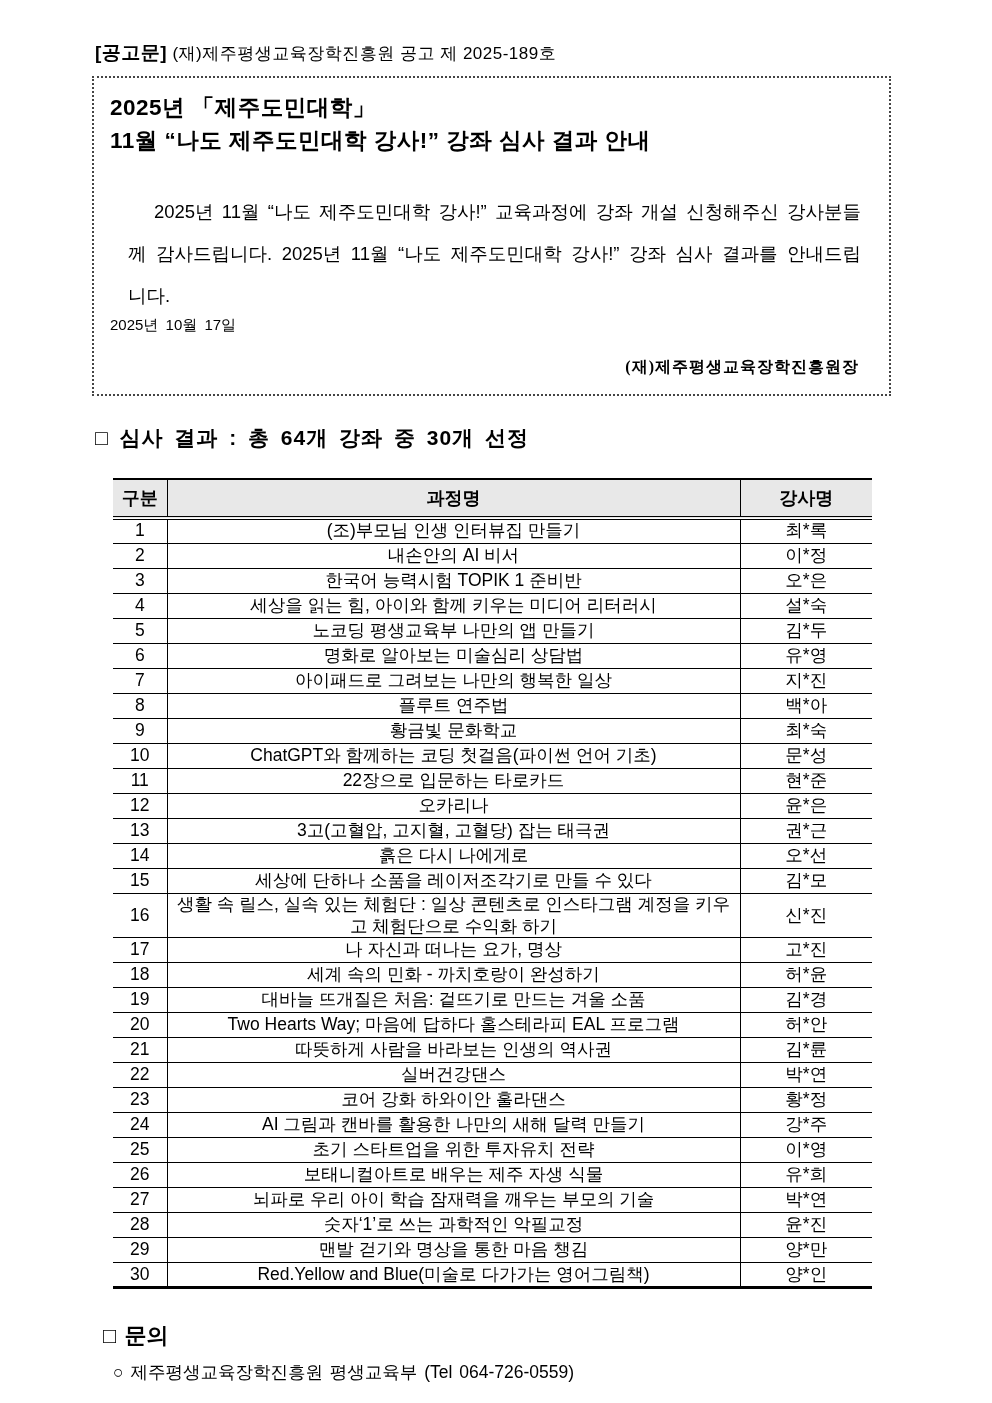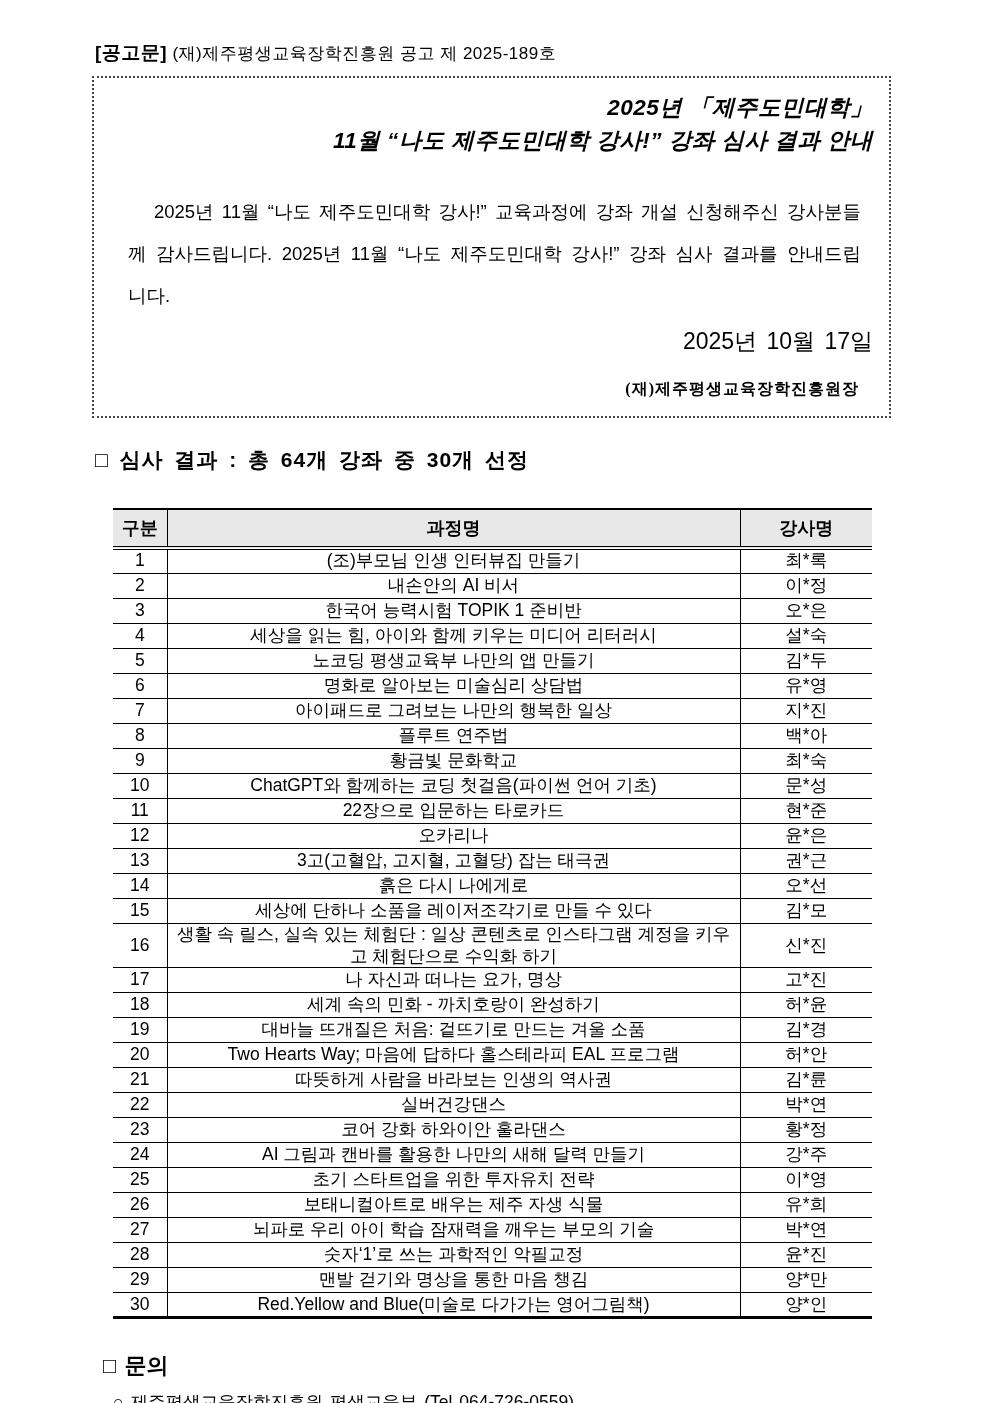--- a/index.html
+++ b/index.html
@@ -15,43 +15,43 @@
   .doc-line { margin: 0 0 10px 95px; font-size: 17px; letter-spacing: 0.5px; }
   .doc-line .bracket { font-weight: bold; font-size: 19px; }
   .doc-line .docnum { font-size: 17px; }
 
   
   .notice-box {
     margin-left: 92px; width: 799px;
     border: 2px dotted #444;
     padding: 14px 16px 10px 16px;
   }
-  .notice-title { text-align: right; font-weight: bold; font-size: 22.5px; line-height: 1.45; letter-spacing: 0.5px; font-style: italic; }
+  .notice-title { text-align: left; font-weight: bold; font-size: 22.5px; line-height: 1.45; letter-spacing: 0.5px; }
   .notice-body {
     margin: 34px 12px 0 18px;
     font-size: 18.5px; line-height: 2.25;
     text-align: justify; text-indent: 1.4em;
     word-spacing: 3px;
   }
-  .notice-date { text-align: right; font-size: 23px; margin-top: 10px; word-spacing: 3px; }
+  .notice-date { text-align: left; font-size: 15px; margin-top: 0; word-spacing: 3px; }
   .notice-signature {
     text-align: right; padding-right: 14px; margin-top: 22px; margin-bottom: 6px;
     font-family: "Liberation Serif", serif;
     font-weight: bold; font-size: 16px; letter-spacing: 1px;
   }
 
   
   .section-heading {
     margin: 28px 0 0 95px;
     font-weight: bold; font-size: 21px; letter-spacing: 1px; word-spacing: 4px;
   }
 
   
   .result-table {
-    margin: 34px 0 0 113px;
+    margin: 26px 0 0 113px;
     width: 759px;
     border-collapse: collapse;
     border-top: 2px solid #000;
     border-bottom: 3px solid #000;
     table-layout: fixed;
   }
   .result-table th {
     background: #e8e8e8;
     font-weight: bold; font-size: 18px;
     height: 39px;

